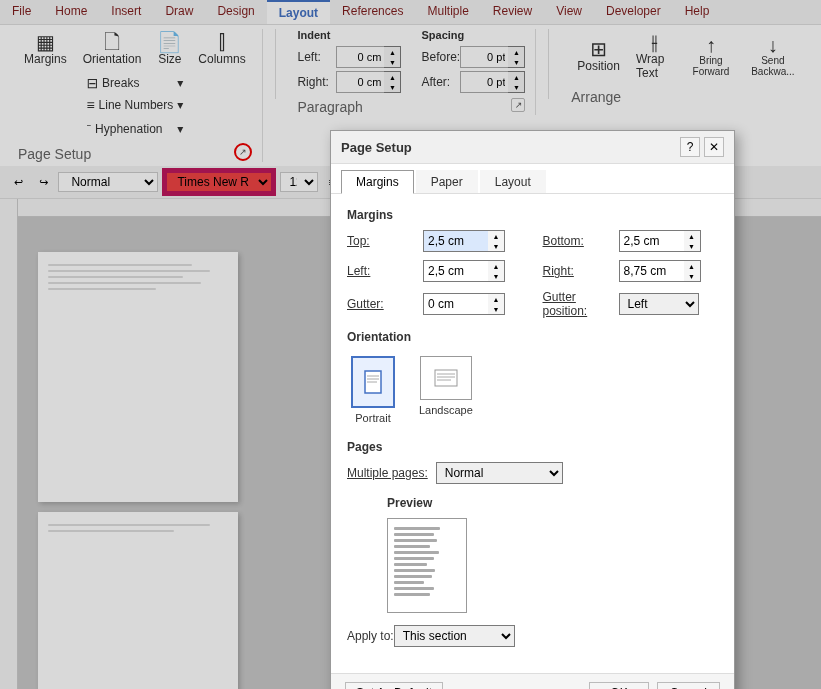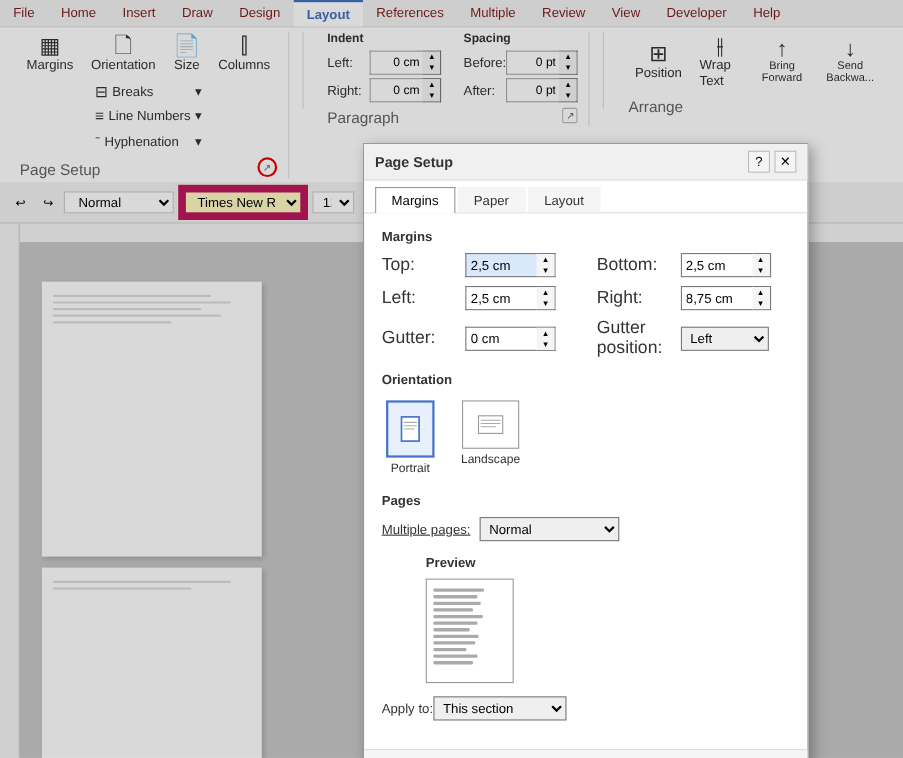--- a/index.html
+++ b/index.html
@@ -26,21 +26,21 @@
 
     .ribbon-divider { width: 1px; background: #ddd; height: 70px; margin: 0 4px; }
     .dialog-launcher { width: 14px; height: 14px; border: 1px solid #bbb; border-radius: 2px; cursor: pointer; display: flex; align-items: center; justify-content: center; font-size: 9px; color: #555; position: relative; }
     .dialog-launcher.highlighted { border: 2px solid #e00; border-radius: 50%; width: 18px; height: 18px; }
     .group-bottom { display: flex; justify-content: space-between; align-items: center; width: 100%; margin-top: auto; }
 
     
     .toolbar-row { display: flex; align-items: center; gap: 4px; background: #f3f3f3; border-bottom: 1px solid #ddd; padding: 2px 8px; }
     .toolbar-btn { padding: 2px 6px; cursor: pointer; border-radius: 2px; font-size: 11px; }
     .style-box { border: 1px solid #ccc; padding: 1px 8px; background: #fff; font-size: 12px; min-width: 100px; cursor: pointer; }
-    .font-box { border: 7px solid #be185d; padding: 1px 6px; background: #fef9c3; font-size: 12px; min-width: 110px; cursor: pointer; }
+    .font-box { border: 5px solid #be185d; padding: 1px 6px; background: #ef4444; font-size: 12px; min-width: 110px; cursor: pointer; }
     .size-box { border: 1px solid #ccc; padding: 1px 4px; background: #fff; font-size: 12px; width: 38px; cursor: pointer; }
     .doc-page { background: #fff; margin: 15px auto; width: 200px; min-height: 250px; box-shadow: 2px 2px 5px rgba(0,0,0,0.2); position: absolute; top: 20px; left: 20px; }
 
     
     .overlay { position: absolute; top: 0; left: 0; width: 100%; height: 100%; background: rgba(0,0,0,0.15); z-index: 100; }
 
     
     .dialog { position: absolute; top: 130px; left: 330px; width: 405px; background: #fff; border: 1px solid #999; box-shadow: 4px 4px 12px rgba(0,0,0,0.3); z-index: 200; }
     .dialog-titlebar { display: flex; align-items: center; justify-content: space-between; background: #f0f0f0; border-bottom: 1px solid #ddd; padding: 6px 10px; }
     .dialog-title { font-size: 13px; font-weight: 600; color: #333; }
@@ -48,21 +48,21 @@
     .dialog-ctrl-btn { width: 20px; height: 20px; border: 1px solid #bbb; background: #f5f5f5; cursor: pointer; display: flex; align-items: center; justify-content: center; font-size: 12px; }
 
     .dialog-tabs { display: flex; border-bottom: 1px solid #ddd; padding: 0 10px; margin-top: 6px; gap: 2px; }
     .dialog-tab { padding: 4px 14px; cursor: pointer; border: 1px solid transparent; border-bottom: none; font-size: 12px; color: #333; background: #f5f5f5; }
     .dialog-tab.active { background: #fff; border-color: #999; border-bottom: 1px solid #fff; margin-bottom: -1px; color: #000; }
 
     .dialog-body { padding: 14px 16px; }
     .section-label { font-size: 12px; font-weight: 600; color: #333; margin-bottom: 8px; }
     .form-grid { display: grid; grid-template-columns: 1fr 1fr; gap: 8px 20px; margin-bottom: 12px; }
     .form-field { display: flex; align-items: center; gap: 6px; }
-    .form-field label { width: 70px; font-size: 16px; color: #333; }
+    .form-field label { width: 70px; font-size: 12px; color: #333; text-decoration: underline; }
     .num-input { width: 65px; border: 1px solid #7a7a7a; padding: 2px 4px; font-size: 12px; background: #dae8fc; }
     .num-input-plain { width: 65px; border: 1px solid #7a7a7a; padding: 2px 4px; font-size: 12px; }
     .spin-wrap { display: flex; align-items: stretch; }
     .spin-wrap input { border-right: none; }
     .spin-btns { display: flex; flex-direction: column; border: 1px solid #7a7a7a; border-left: none; }
     .spin-up, .spin-down { width: 16px; height: 10px; background: #f5f5f5; cursor: pointer; display: flex; align-items: center; justify-content: center; font-size: 7px; line-height: 1; }
 
     .orientation-section { margin-bottom: 12px; }
     .orientation-buttons { display: flex; gap: 16px; margin-top: 6px; }
     .orient-btn { display: flex; flex-direction: column; align-items: center; gap: 4px; cursor: pointer; padding: 4px; }

